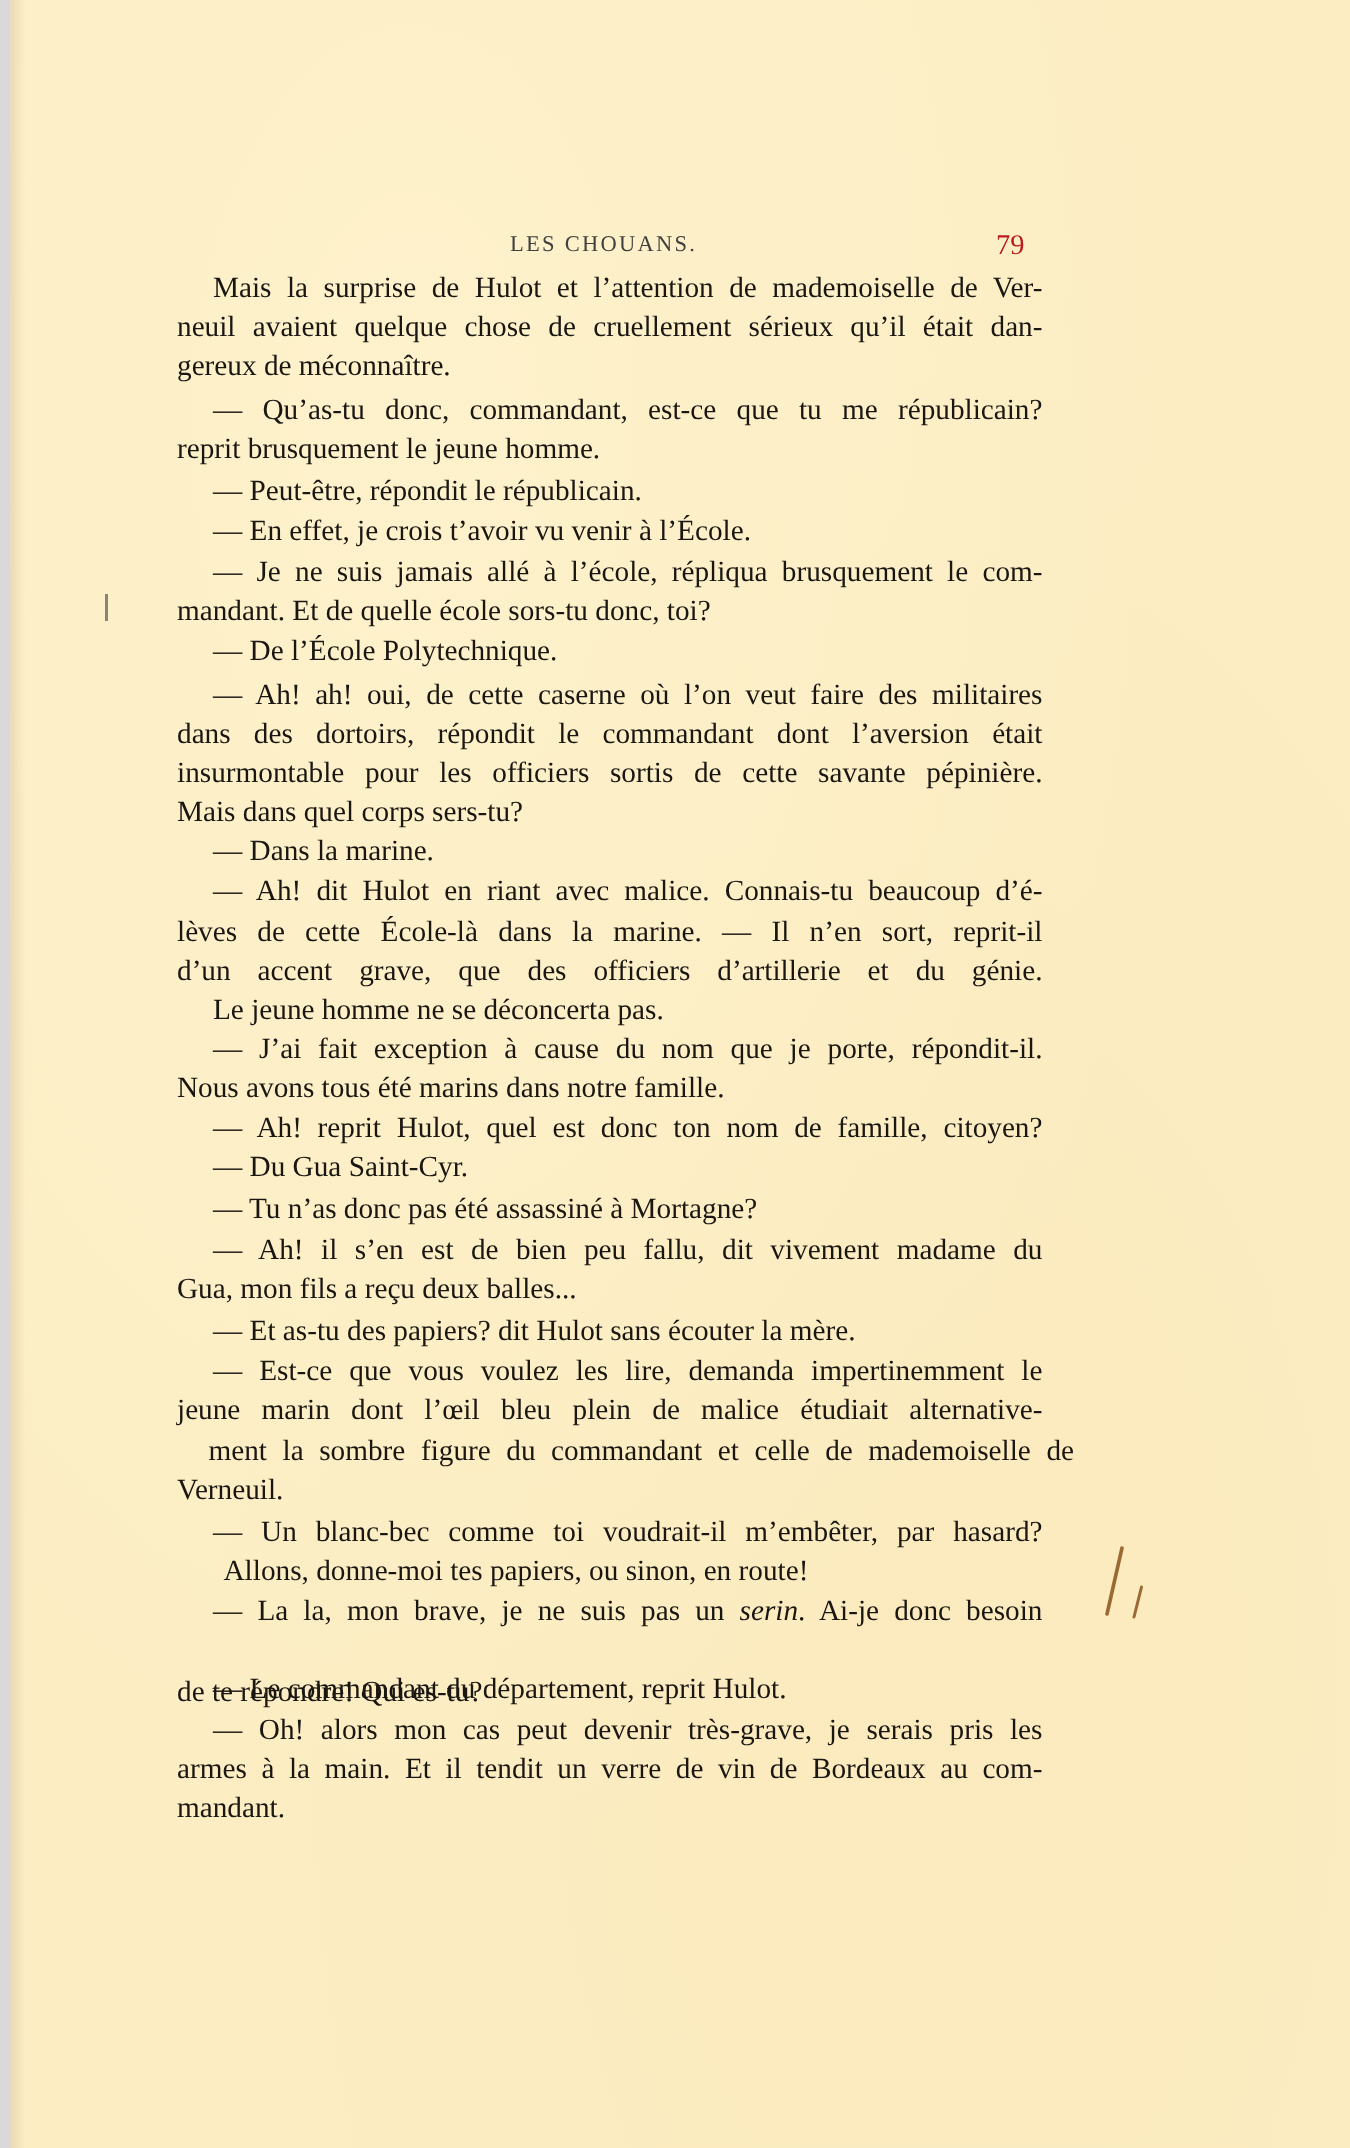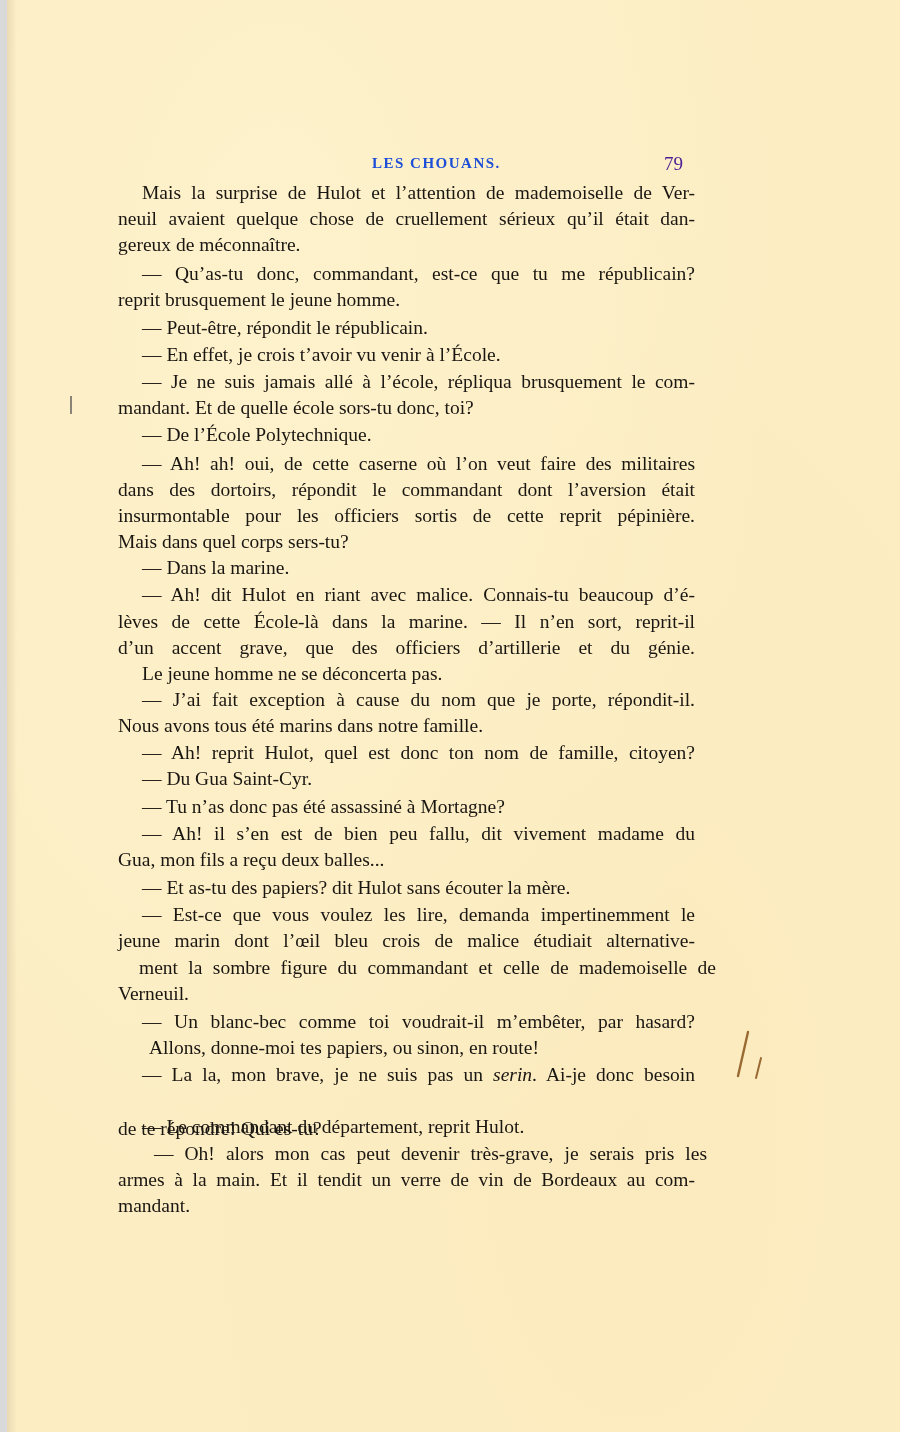--- a/index.html
+++ b/index.html
@@ -18,27 +18,26 @@
   .edge-shadow {
     position: absolute; left: 7px; top: 0; width: 10px; height: 1432px;
     background: linear-gradient(to right, rgba(200,180,150,0.35), rgba(200,180,150,0));
   }
   .running-head {
     position: absolute; top: 155px; left: 118px; width: 577px; height: 22px;
     font-family: "Liberation Serif", serif;
   }
   .running-title {
     position: absolute; left: 222px; top: 0;
-    font-size: 15px; font-weight: bold; letter-spacing: 1.5px;
-    color: #1d4ed8;
-    margin-left: 32px;
+    font-size: 15px; font-weight: normal; letter-spacing: 1.5px;
+    color: #404040;
   }
   .page-number {
     position: absolute; right: 12px; top: -2px;
-    font-size: 19px; color: #4c1d95;
+    font-size: 19px; color: #b91c1c;
   }
   .body-text {
     position: absolute; left: 118px; top: 0; width: 577px;
     font-family: "Liberation Serif", serif;
     font-size: 19.5px; color: #1a1612;
   }
   .line {
     position: absolute; left: 0; width: 577px; height: 26px; line-height: 26px;
     white-space: nowrap;
     text-align: justify; text-align-last: justify;
@@ -81,40 +80,40 @@
     <div class="line short" style="top: 232px;">gereux de méconnaître.</div>
     <div class="line indent" style="top: 261px;">— Qu’as-tu donc, commandant, est-ce que tu me républicain?</div>
     <div class="line short" style="top: 287px;">reprit brusquement le jeune homme.</div>
     <div class="line indent short" style="top: 315px;">— Peut-être, répondit le républicain.</div>
     <div class="line indent short" style="top: 342px;">— En effet, je crois t’avoir vu venir à l’École.</div>
     <div class="line indent" style="top: 369px;">— Je ne suis jamais allé à l’école, répliqua brusquement le com-</div>
     <div class="line short" style="top: 395px;">mandant. Et de quelle école sors-tu donc, toi?</div>
     <div class="line indent short" style="top: 422px;">— De l’École Polytechnique.</div>
     <div class="line indent" style="top: 451px;">— Ah! ah! oui, de cette caserne où l’on veut faire des militaires</div>
     <div class="line" style="top: 477px;">dans des dortoirs, répondit le commandant dont l’aversion était</div>
-    <div class="line" style="top: 503px;">insurmontable pour les officiers sortis de cette reprit pépinière.</div>
+    <div class="line" style="top: 503px;">insurmontable pour les officiers sortis de cette savante pépinière.</div>
     <div class="line short" style="top: 529px;">Mais dans quel corps sers-tu?</div>
     <div class="line indent short" style="top: 555px;">— Dans la marine.</div>
     <div class="line indent" style="top: 582px;">— Ah! dit Hulot en riant avec malice. Connais-tu beaucoup d’é-</div>
     <div class="line" style="top: 609px;">lèves de cette École-là dans la marine. — Il n’en sort, reprit-il</div>
     <div class="line" style="top: 635px;">d’un accent grave, que des officiers d’artillerie et du génie.</div>
     <div class="line indent short" style="top: 661px;">Le jeune homme ne se déconcerta pas.</div>
     <div class="line indent" style="top: 687px;">— J’ai fait exception à cause du nom que je porte, répondit-il.</div>
     <div class="line short" style="top: 713px;">Nous avons tous été marins dans notre famille.</div>
     <div class="line indent" style="top: 740px;">— Ah! reprit Hulot, quel est donc ton nom de famille, citoyen?</div>
     <div class="line indent short" style="top: 766px;">— Du Gua Saint-Cyr.</div>
     <div class="line indent short" style="top: 794px;">— Tu n’as donc pas été assassiné à Mortagne?</div>
     <div class="line indent" style="top: 821px;">— Ah! il s’en est de bien peu fallu, dit vivement madame du</div>
     <div class="line short" style="top: 847px;">Gua, mon fils a reçu deux balles...</div>
     <div class="line indent short" style="top: 875px;">— Et as-tu des papiers? dit Hulot sans écouter la mère.</div>
     <div class="line indent" style="top: 902px;">— Est-ce que vous voulez les lire, demanda impertinemment le</div>
-    <div class="line" style="top: 928px;">jeune marin dont l’œil bleu crois de malice étudiait alternative-</div>
+    <div class="line" style="top: 928px;">jeune marin dont l’œil bleu plein de malice étudiait alternative-</div>
     <div class="line" style="top: 955px; margin-left: 21px;">ment la sombre figure du commandant et celle de mademoiselle de</div>
     <div class="line short" style="top: 981px;">Verneuil.</div>
     <div class="line indent" style="top: 1009px;">— Un blanc-bec comme toi voudrait-il m’embêter, par hasard?</div>
     <div class="line short" style="top: 1035px; margin-left: 31px;">Allons, donne-moi tes papiers, ou sinon, en route!</div>
     <div class="line indent" style="top: 1062px; white-space: pre;"><span>— La la, mon brave, je ne suis pas un </span><span class="it">serin</span><span>. Ai-je donc besoin</span></div>
     <div class="line short" style="top: 1116px;">de te répondre! Qui es-tu?</div>
     <div class="line indent short" style="top: 1114px;">— Le commandant du département, reprit Hulot.</div>
-    <div class="line indent" style="top: 1141px; margin-left: 12px;">— Oh! alors mon cas peut devenir très-grave, je serais pris les</div>
+    <div class="line indent" style="top: 1141px;">— Oh! alors mon cas peut devenir très-grave, je serais pris les</div>
     <div class="line" style="top: 1167px;">armes à la main. Et il tendit un verre de vin de Bordeaux au com-</div>
     <div class="line short" style="top: 1193px;">mandant.</div>
   </div>
 
 </body></html>

